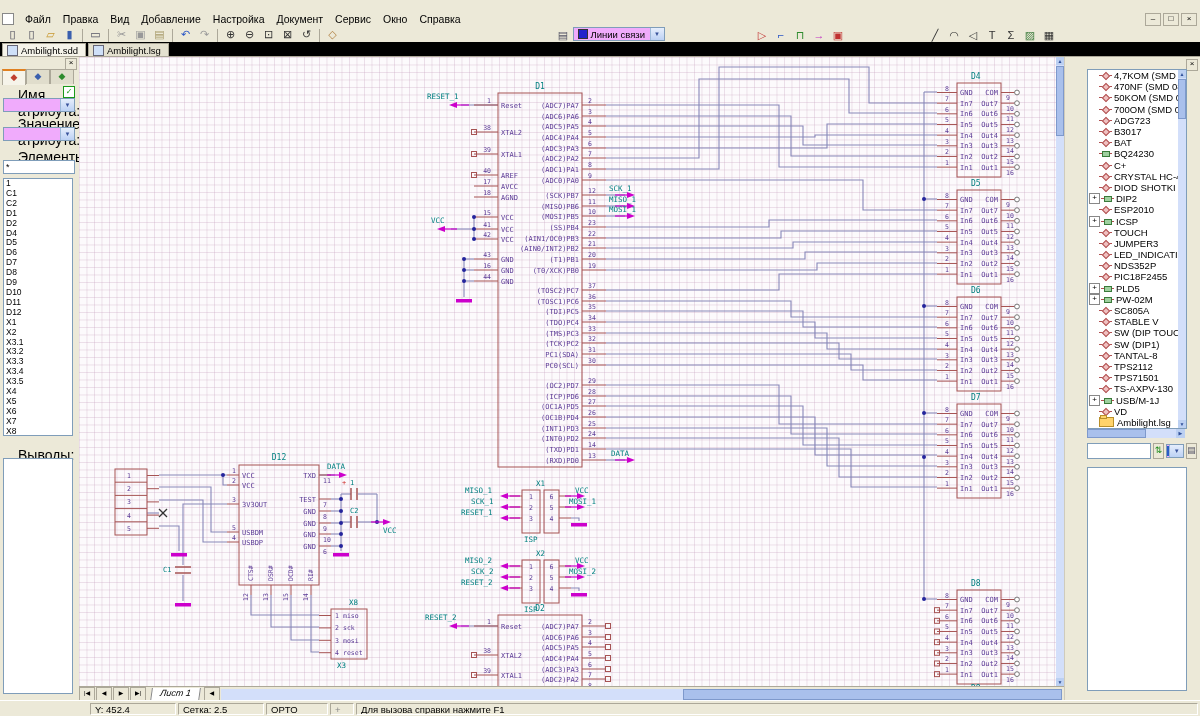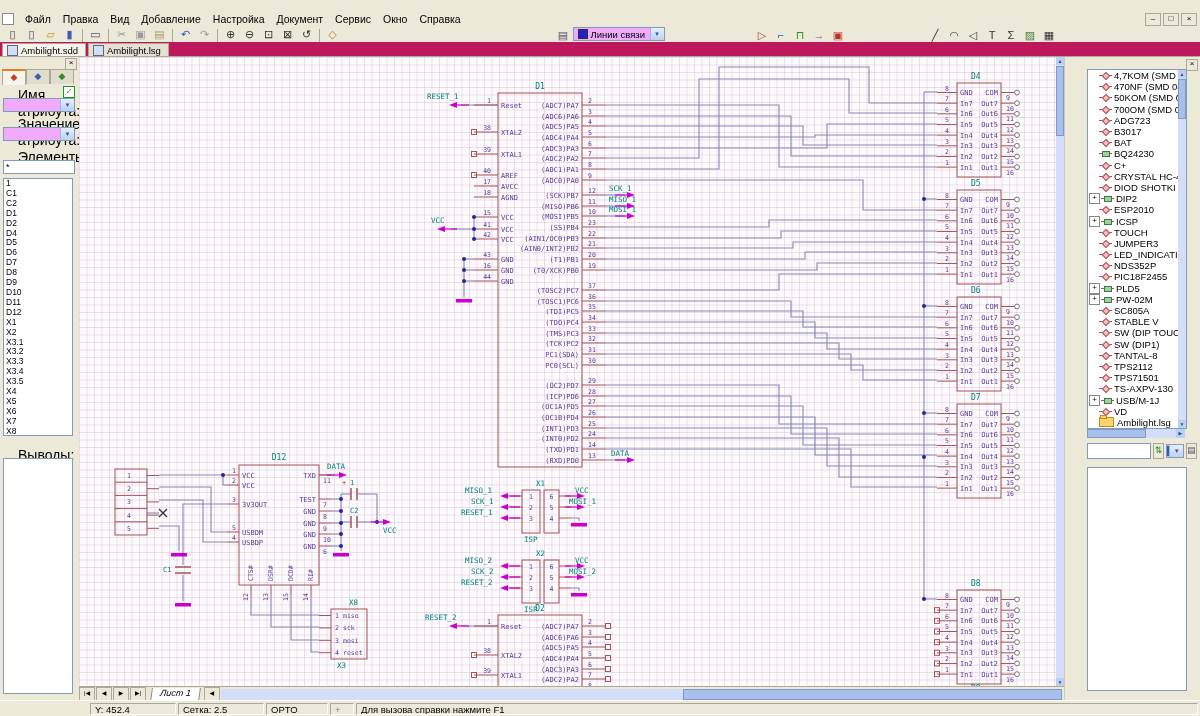--- a/index.html
+++ b/index.html
@@ -24,21 +24,21 @@
     border-bottom:1px solid #d4d0c0;display:flex;align-items:center;}
   .tb-btn{width:18px;height:15px;margin:0 0.5px;background:#ece9d8;border:1px solid transparent;
     text-align:center;font-size:11px;line-height:14px;display:inline-block;box-sizing:border-box;}
   .tb-sep{display:inline-block;width:1px;height:13px;background:#aca899;margin:0 3px;vertical-align:middle;}
   .combo{height:14px;background:#f0abfc;border:1px solid #7f9db9;display:inline-flex;align-items:center;
     font-size:9.5px;position:relative;box-sizing:border-box;}
   .combo .arr{position:absolute;right:0;top:0;width:13px;height:100%;
     background:linear-gradient(#e6eefc,#bcd1f4);border-left:1px solid #9db9d9;color:#39539b;
     font-size:6px;line-height:12px;text-align:center;}
   .swatch{width:8px;height:8px;background:#2222cc;border:1px solid #333;margin:0 3px;}
-  .doctabs{position:absolute;left:0;top:42px;width:1200px;height:15px;background:#be185d;
+  .doctabs{position:absolute;left:0;top:42px;width:1200px;height:15px;background:#000000;
     border-bottom:1px solid #aca899;display:flex;align-items:flex-end;padding-left:2px;box-sizing:border-box;}
   .dtab{display:flex;align-items:center;gap:3px;font-size:9.5px;padding:1px 7px 1px 4px;height:13px;
     border:1px solid #aca899;border-bottom:none;background:#e4e1d0;box-sizing:border-box;}
   .dtab.active{background:#f6f4ea;}
   .dtab .dti{width:9px;height:9px;border:1px solid #667;background:#cfe0f8;}
   
   .leftpanel{position:absolute;left:0;top:57px;width:79px;height:643px;background:#ece9d8;
     border-right:1px solid #aca899;font-size:9.5px;}
   .lp-close{position:absolute;right:2px;top:1px;width:10px;height:10px;border:1px solid #aca899;
     font-size:8px;line-height:8px;text-align:center;background:#ece9d8;}

